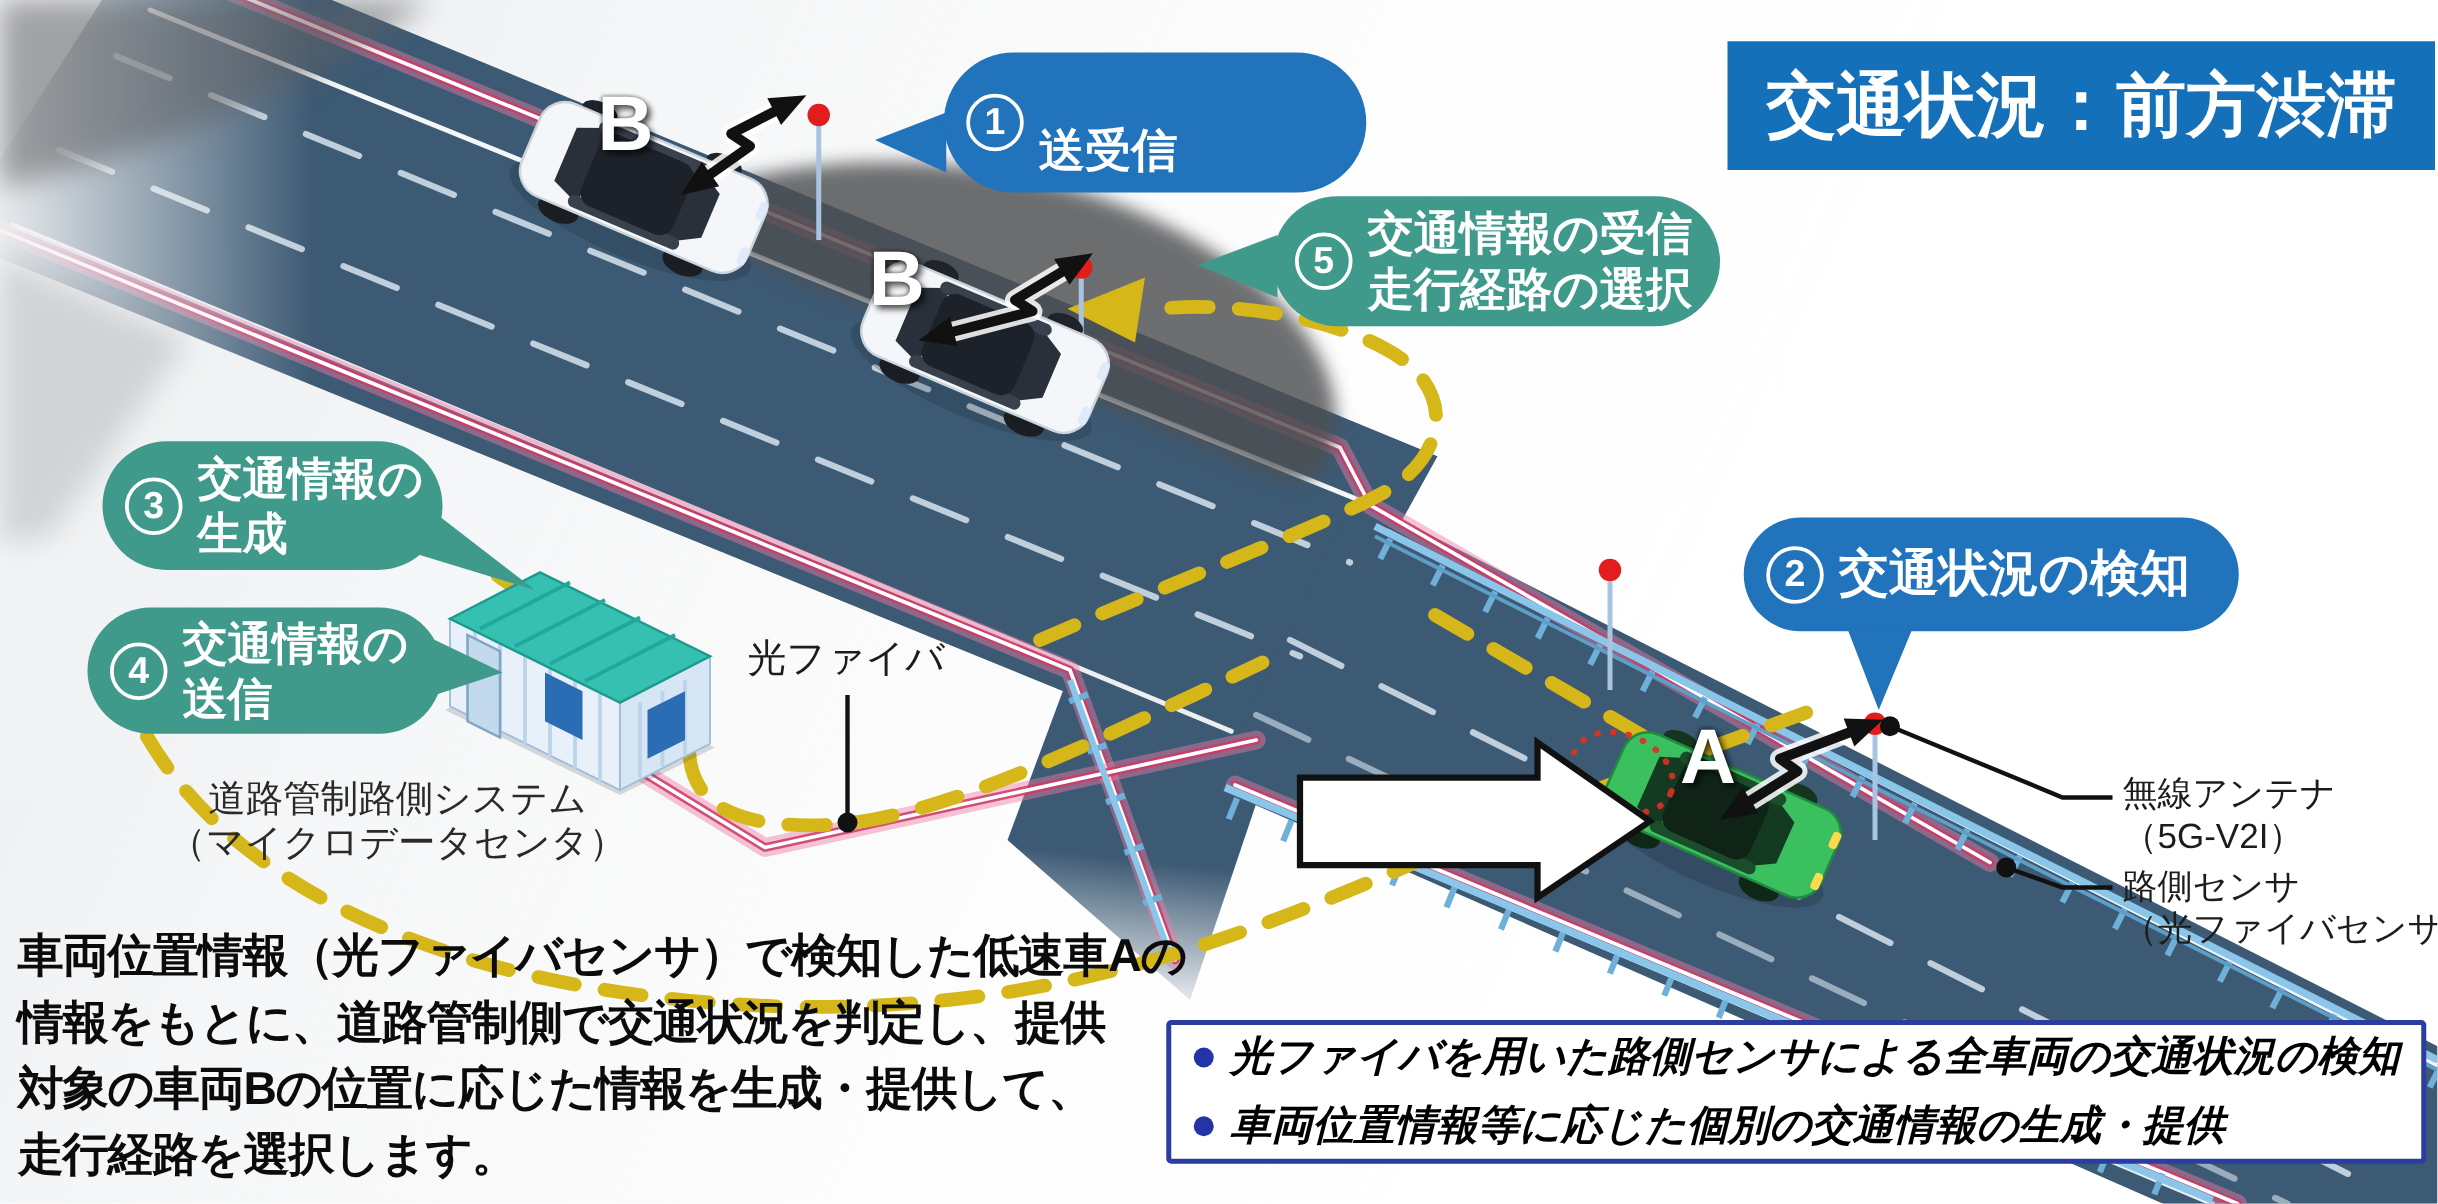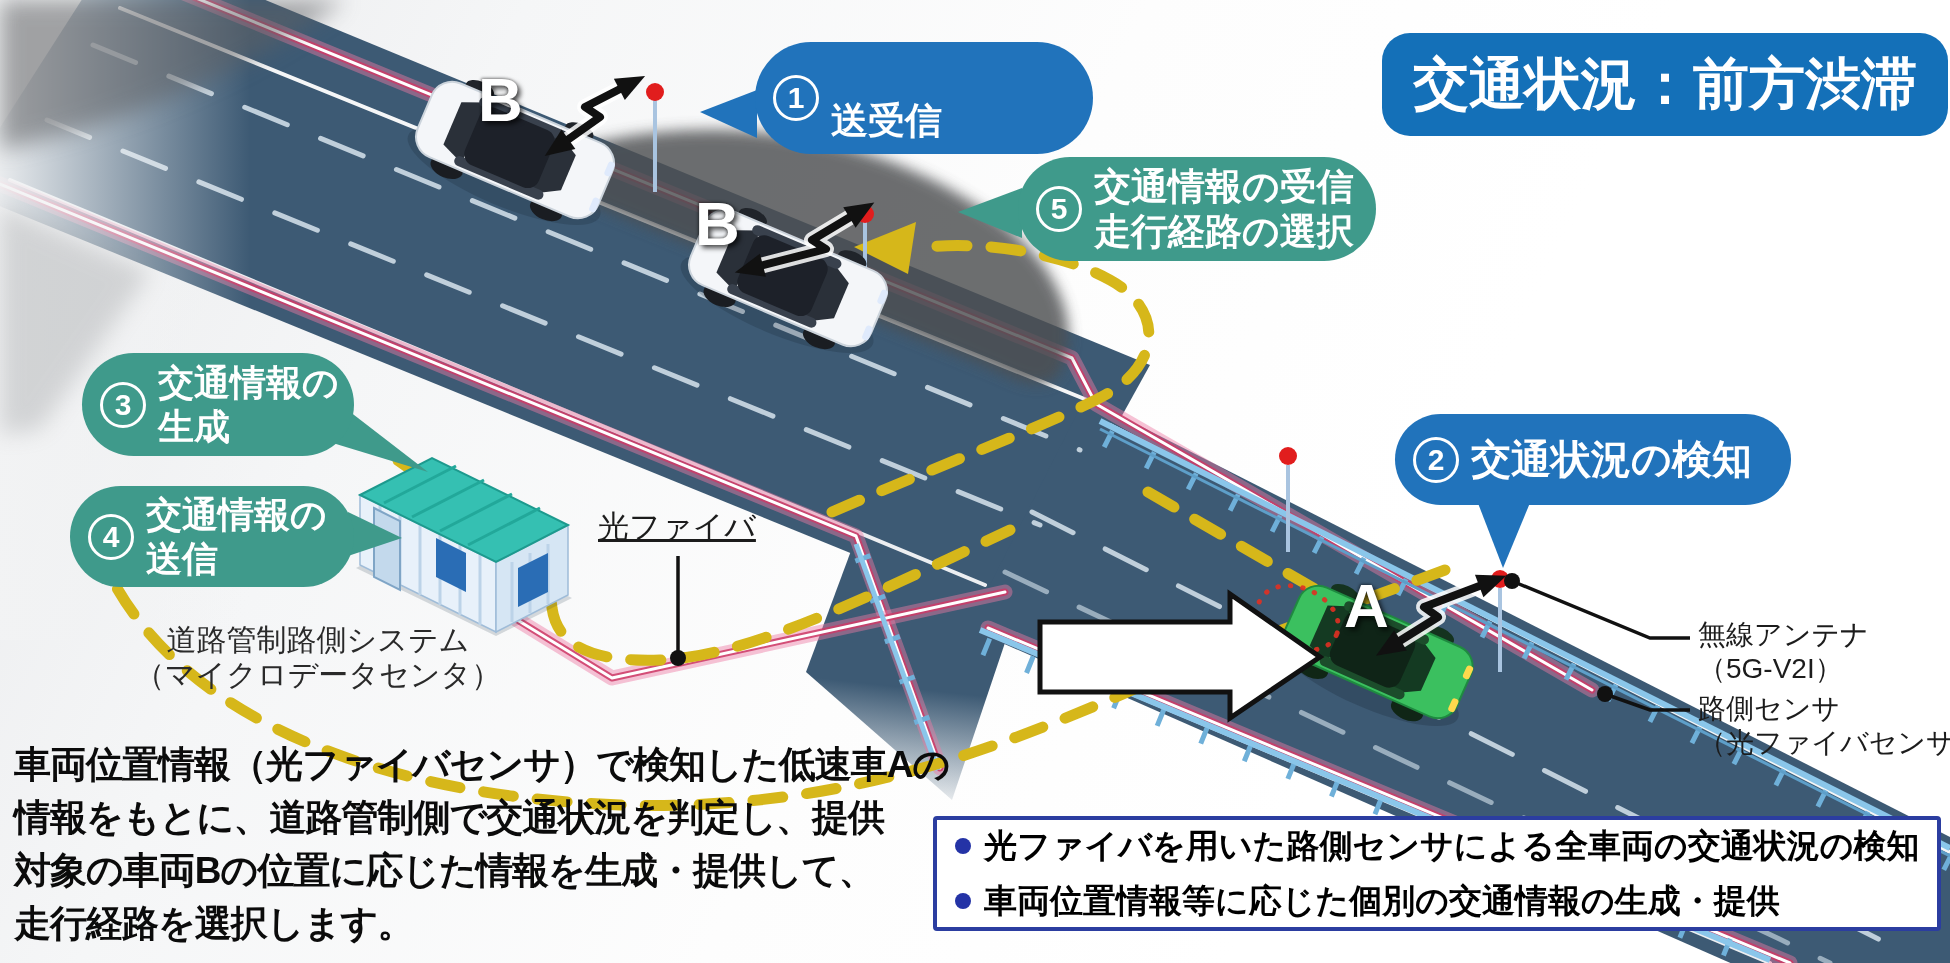--- a/index.html
+++ b/index.html
@@ -9,32 +9,32 @@
   #scene{position:absolute;left:0;top:0;}
   .abs{position:absolute;}
   .bubble{position:absolute;display:flex;align-items:center;gap:12px;color:#fff;
           font-weight:700;border-radius:56px;padding:0 16px 0 18px;box-sizing:border-box;}
   .bubble.blue{background:#2173bb;}
   .bubble.teal{background:#3f9a8b;}
   .bubble .num{flex:0 0 auto;width:46px;height:46px;border:3px solid #fff;border-radius:50%;
                display:flex;align-items:center;justify-content:center;font-size:30px;font-weight:600;box-sizing:border-box;}
   .bubble .lines{font-size:37px;line-height:1.22;white-space:nowrap;}
   .title-box{position:absolute;left:1382px;top:33px;width:566px;height:103px;background:#1470b8;
-             display:flex;align-items:center;justify-content:center;color:#fff;font-size:56px;font-weight:800;white-space:nowrap;border-radius:28px;}
+             display:flex;align-items:center;justify-content:center;color:#fff;font-size:56px;font-weight:800;white-space:nowrap;}
   .car-label{position:absolute;color:#fff;font-size:62px;font-weight:800;
              text-shadow:3px 3px 5px rgba(0,0,0,.7),-1px -1px 3px rgba(0,0,0,.45);}
   .plain-label{position:absolute;color:#1c1c1c;font-weight:500;white-space:nowrap;}
   #label-system{left:118px;top:623px;width:400px;text-align:center;font-size:30px;line-height:1.15;color:#2a2a2a;}
-  #label-fiber{left:598px;top:506px;font-size:31px;text-decoration:underline;}
+  #label-fiber{left:598px;top:506px;font-size:31px;}
   #label-antenna{left:1698px;top:618px;font-size:28px;line-height:1.22;}
   #label-sensor{left:1698px;top:692px;font-size:28px;line-height:1.22;}
   #speed-text{left:1048px;top:634px;width:218px;text-align:center;font-size:40px;font-weight:800;color:#000;white-space:nowrap;}
   #paragraph{left:14px;top:738px;font-size:37px;font-weight:700;line-height:53px;color:#0b0b0b;letter-spacing:-1px;}
   #info-box{left:933px;top:816px;width:1008px;height:115px;background:#fff;border:4px solid #2b3da0;border-radius:4px;
-            display:flex;flex-direction:column;justify-content:center;gap:10px;padding:4px 18px;box-sizing:border-box;}
+            display:flex;flex-direction:column;justify-content:flex-end;gap:10px;padding:4px 18px;box-sizing:border-box;font-style:italic;}
   .bullet-row{display:flex;align-items:center;gap:13px;font-size:33px;font-weight:600;color:#000;white-space:nowrap;}
   .bullet-dot{flex:0 0 auto;width:16px;height:16px;border-radius:50%;background:#2433a6;}
 </style>
 </head>
 <body>
 
 <div id="stage">
 
 <svg id="scene" width="1950" height="963" viewBox="0 0 1950 963">
   <defs>

